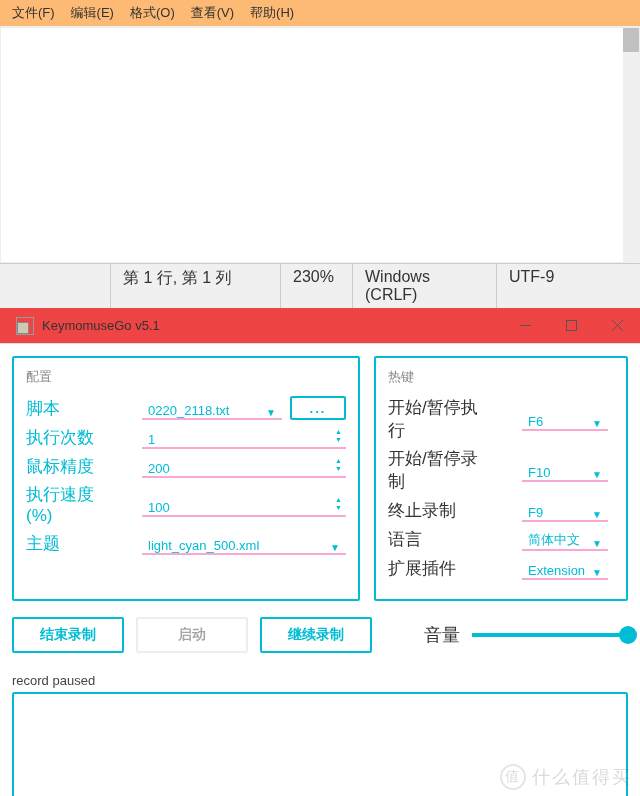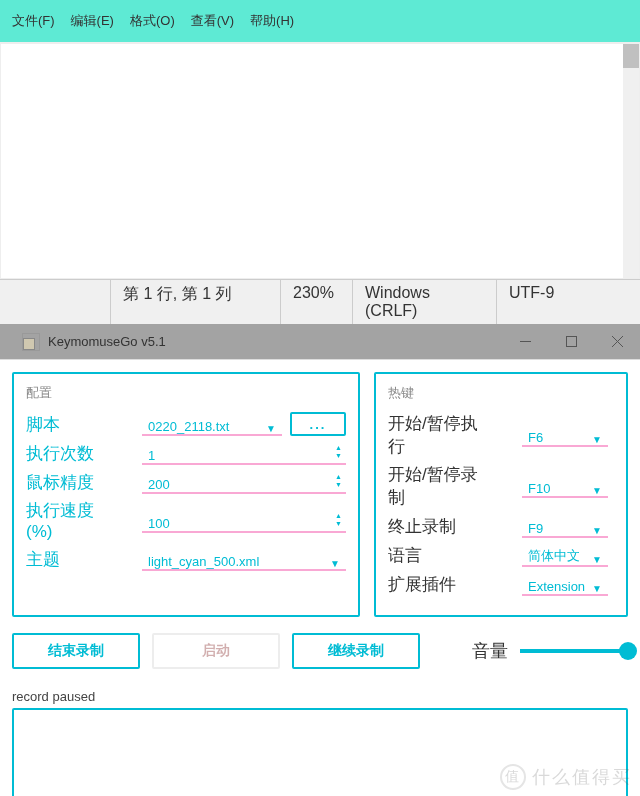--- a/index.html
+++ b/index.html
@@ -1,33 +1,33 @@
 <!DOCTYPE html>
 <html><head>
 <meta charset="utf-8">
 <style>
 * { box-sizing: border-box; margin: 0; padding: 0; }
 body { font-family: "Microsoft YaHei", sans-serif; font-size: 13px; color: #333; background: #fff; width: 640px; }
 
 
-.menubar { display: flex; padding: 10px 4px; background: #5eead4; border-bottom: 1px solid #eee; }
+.menubar { display: flex; padding: 2px 4px; background: #fdba74; border-bottom: 1px solid #eee; }
 .menubar span { padding: 2px 8px; color: #333; }
 .text-area { height: 236px; background: #fff; border: 1px solid #eee; position: relative; }
 .text-area .scroll { position: absolute; right: 0; top: 0; width: 16px; height: 100%; background: #f0f0f0; }
 .text-area .thumb { position: absolute; right: 0; top: 0; width: 16px; height: 24px; background: #c0c0c0; }
 .statusbar { display: flex; border-top: 1px solid #ccc; background: #f0f0f0; font-size: 16px; }
 .statusbar .cell { padding: 4px 12px; border-left: 1px solid #ccc; }
 .statusbar .cell:first-child { border-left: none; flex: 0 0 110px; }
 .statusbar .pos { flex: 0 0 170px; }
 .statusbar .zoom { flex: 0 0 72px; }
 .statusbar .eol { flex: 0 0 144px; }
 .statusbar .enc { flex: 1; }
 
 
-.titlebar { display: flex; align-items: center; height: 36px; border-bottom: 1px solid #ddd; background: #a3a3a3; padding-left: 22px; }
+.titlebar { display: flex; align-items: center; height: 36px; border-bottom: 1px solid #ddd; background: #ef4444; padding-left: 16px; }
 .titlebar .icon { width: 18px; height: 18px; border: 1px solid #999; margin-right: 8px; display: flex; }
 .titlebar .icon::before { content: ""; width: 60%; height: 60%; margin: auto 0 0 0; background: #d0c8b0; border: 1px solid #888; }
 .titlebar .title { flex: 1; color: #333; }
 .winbtn { width: 46px; height: 36px; display: flex; align-items: center; justify-content: center; color: #555; }
 .winbtn svg { width: 11px; height: 11px; }
 
 .app-body { padding: 12px; background: #fff; }
 .panels { display: flex; gap: 14px; }
 .panel { border: 2px solid #00bcd4; border-radius: 2px; padding: 10px 12px 14px; }
 .panel.left { flex: 1; }
@@ -43,22 +43,22 @@
 .spin { flex: 1; }
 .selector { flex: 0 0 86px; justify-content: center; }
 .tri { color: #00bcd4; font-size: 10px; margin-left: auto; }
 .spinbtns { position: absolute; right: 4px; top: 0; height: 100%; display: flex; flex-direction: column; justify-content: center; font-size: 7px; line-height: 8px; color: #00bcd4; }
 
 .browse { width: 56px; height: 24px; border: 2px solid #00bcd4; border-radius: 2px; color: #00bcd4; display: flex; align-items: center; justify-content: center; letter-spacing: 2px; font-weight: bold; }
 
 .right .row .label { flex: 0 0 104px; color: #333; }
 
 .btnrow { display: flex; gap: 12px; margin-top: 16px; align-items: center; }
-.btn { width: 128px; height: 36px; border: 2px solid #00bcd4; border-radius: 2px; color: #00bcd4; display: flex; align-items: center; justify-content: center; font-weight: bold; font-size: 14px; }
-.btn.disabled { opacity: 0.35; color: #7f1d1d; border-color: #ccc; text-align: center; }
+.btn { width: 112px; height: 36px; border: 2px solid #00bcd4; border-radius: 2px; color: #00bcd4; display: flex; align-items: center; justify-content: center; font-weight: bold; font-size: 14px; }
+.btn.disabled { opacity: 0.35; color: #000000; border-color: #ccc; text-align: center; }
 
 .volume { display: flex; align-items: center; gap: 12px; margin-left: auto; flex: 1; padding-left: 40px; }
 .volume .vlabel { color: #333; font-size: 18px; }
 .slider { flex: 1; height: 4px; background: #00bcd4; position: relative; }
 .slider .knob { position: absolute; right: -9px; top: -7px; width: 18px; height: 18px; border-radius: 50%; background: #00bcd4; }
 
 .status { font-size: 13px; color: #444; margin: 20px 0 4px; }
 .logbox { border: 2px solid #00bcd4; border-radius: 2px; height: 130px; }
 
 .watermark { position: fixed; right: 8px; bottom: 6px; opacity: 0.22; display: flex; align-items: center; gap: 6px; font-size: 18px; color: #555; letter-spacing: 2px; }

